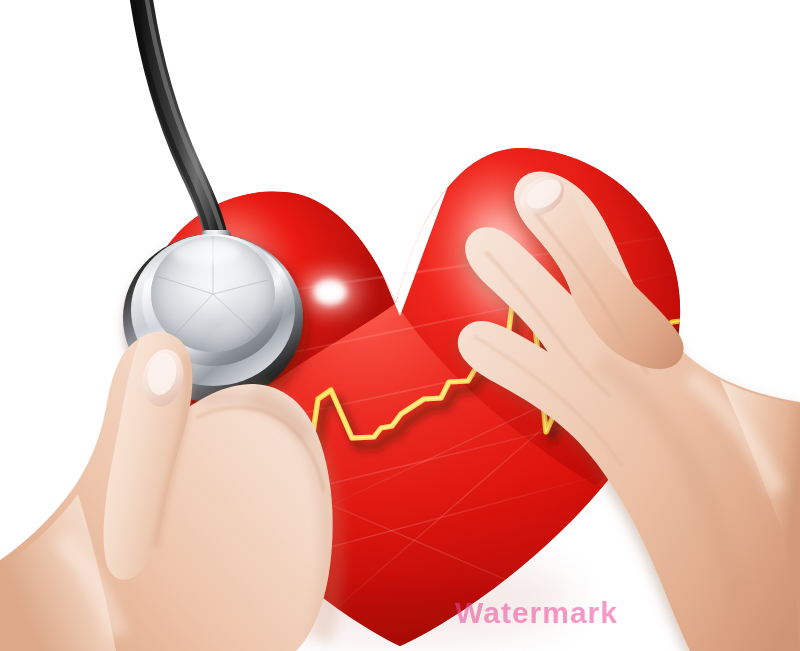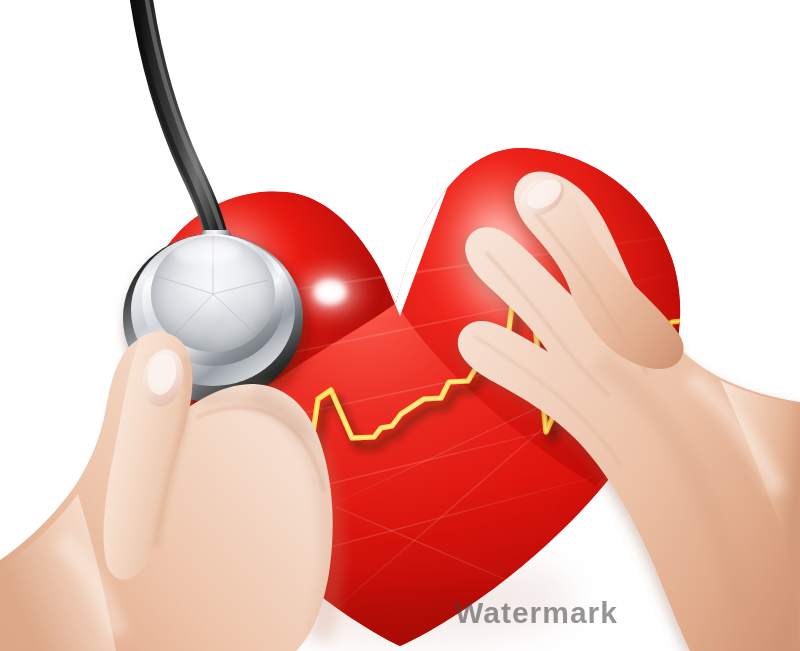--- a/index.html
+++ b/index.html
@@ -12,21 +12,21 @@
     overflow:hidden;
   }
   #stage svg{display:block;width:800px;height:651px;}
   #watermark{
     position:absolute;
     left:455px; top:596px;
     font-family:"Liberation Sans", sans-serif;
     font-size:30px;
     font-weight:700;
     letter-spacing:1px;
-    color:#404040;
+    color:#ec4899;
     opacity:0.55;
     white-space:nowrap;
     pointer-events:none;
     user-select:none;
   }
 </style>
 </head>
 <body>
 
 <div id="stage">

